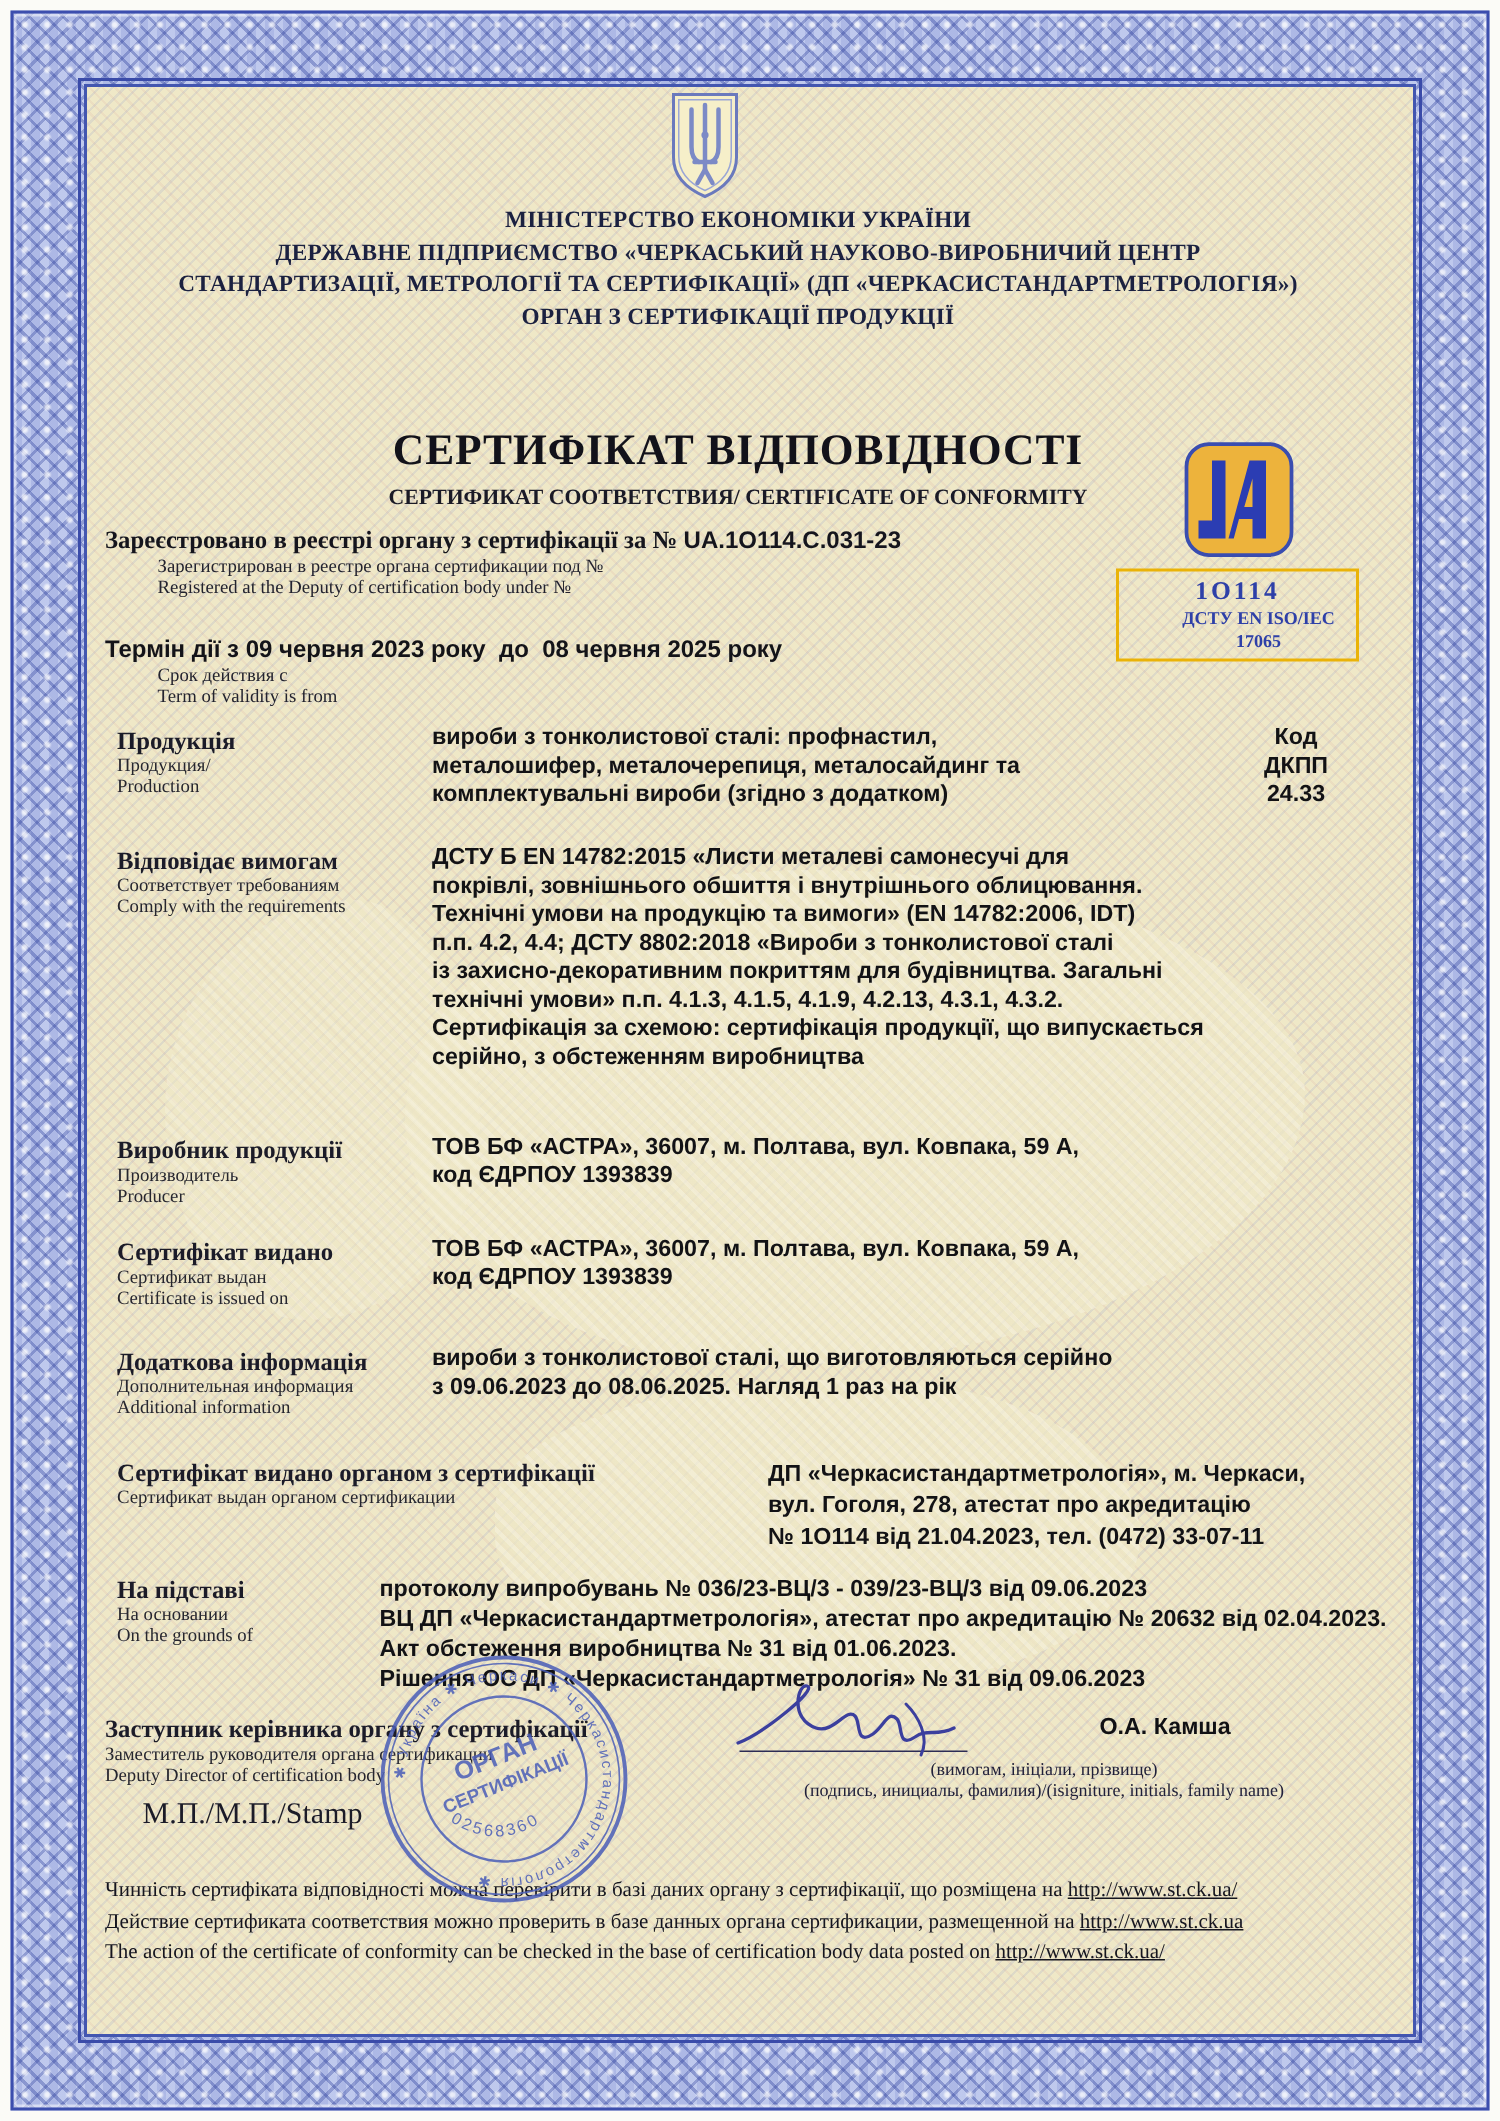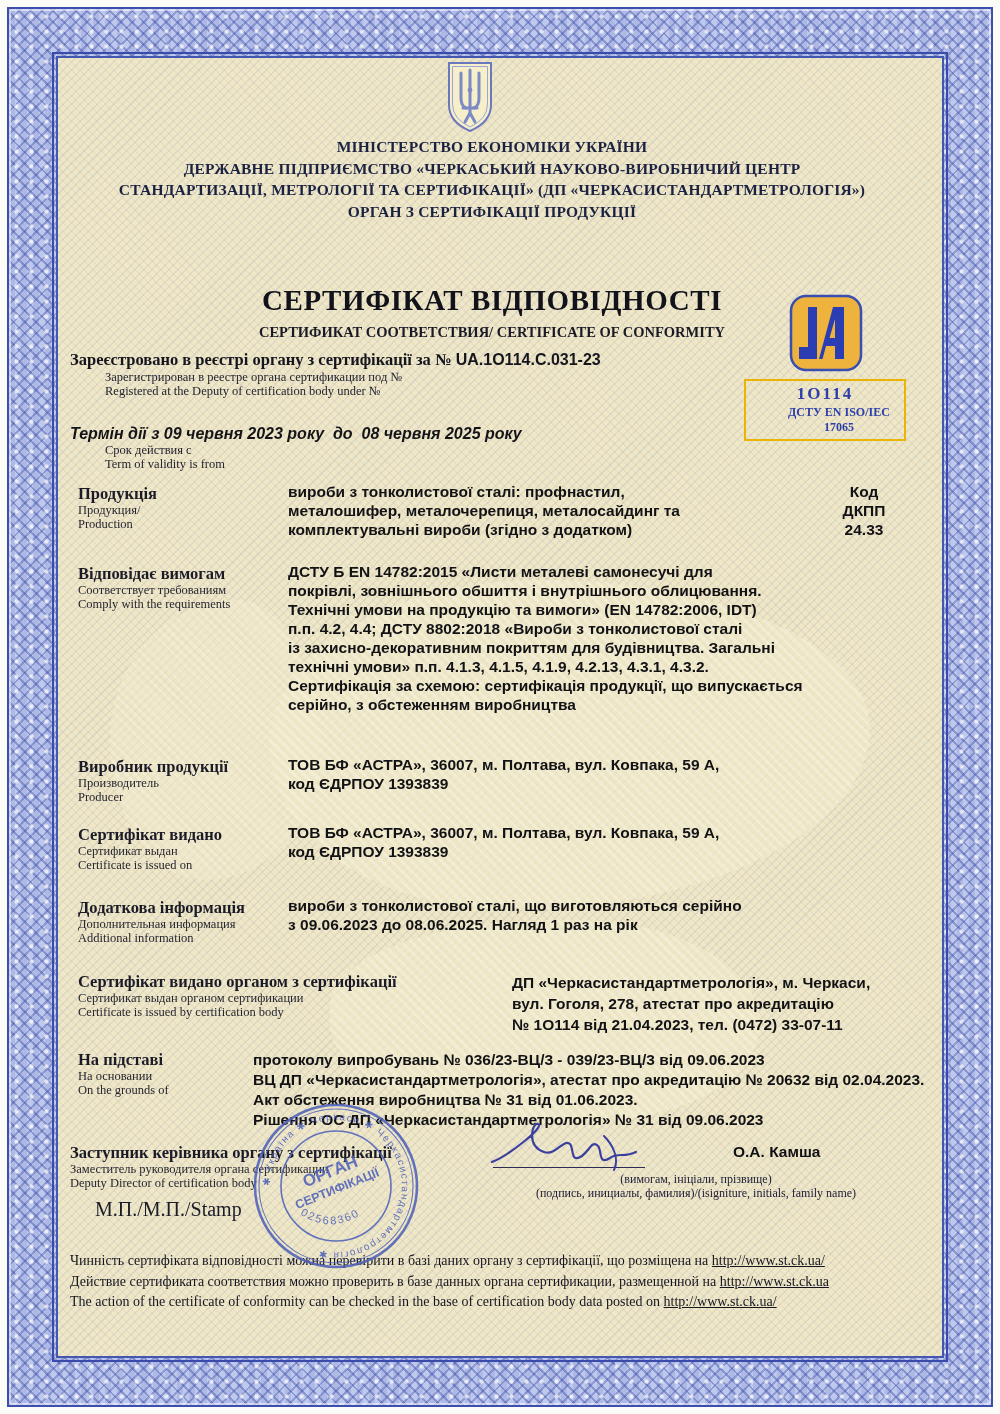--- a/index.html
+++ b/index.html
@@ -55,21 +55,21 @@
   }
   .acc-num { font-weight:700; font-size:17px; letter-spacing:2px; }
   .acc-std { font-weight:700; font-size:12px; margin-top:1px;padding-left:28px; }
 
   
   .reg-wrap { left:70px; top:350px; width:660px; }
   .reg-main { font-weight:700; font-size:16.5px; color:#15151d; }
   .reg-num  { font-family:"Liberation Sans", sans-serif; font-weight:700; font-size:16px; }
   .sub-ln   { font-size:12.5px; line-height:14px; color:#23232f;margin-left:35px; }
   .term-wrap { left:70px; top:425px; width:760px; }
-  .term-main { font-family:"Liberation Sans", sans-serif; font-weight:700; font-size:16px; color:#131318; white-space:pre-wrap;font-style:italic; }
+  .term-main { font-family:"Liberation Sans", sans-serif; font-weight:700; font-size:16px; color:#131318; white-space:pre-wrap; }
 
   
   .lbl-main { font-weight:700; font-size:16.5px; color:#1b1b28; line-height:19px; }
   .lbl-sub  { font-size:12.5px; line-height:14px; color:#26262f; }
   .val {
     font-family:"Liberation Sans", sans-serif; font-weight:700; font-size:15.5px;
     line-height:19px; color:#121215; white-space:pre-line;
   }
   .code-cell { text-align:center; }
 
@@ -198,21 +198,20 @@
     <div class="lbl-main">Додаткова інформація</div>
     <div class="lbl-sub">Дополнительная информация</div>
     <div class="lbl-sub">Additional information</div>
   </div>
   <div class="abs val" style="left:288px; top:896px; width:600px;">вироби з тонколистової сталі, що виготовляються серійно
 з 09.06.2023 до 08.06.2025. Нагляд 1 раз на рік</div>
 
   <div class="abs" style="left:78px; top:972px; width:420px;">
     <div class="lbl-main">Сертифікат видано органом з сертифікації</div>
     <div class="lbl-sub">Сертификат выдан органом сертификации</div>
-    <div class="lbl-sub">Certificate is issued by certification body</div>
   </div>
   <div class="abs val" style="left:512px; top:972px; width:420px; line-height:21px;">ДП «Черкасистандартметрологія», м. Черкаси,
 вул. Гоголя, 278, атестат про акредитацію
 № 1О114 від 21.04.2023, тел. (0472) 33-07-11</div>
 
   <div class="abs" style="left:78px; top:1050px; width:175px;">
     <div class="lbl-main">На підставі</div>
     <div class="lbl-sub">На основании</div>
     <div class="lbl-sub">On the grounds of</div>
   </div>

